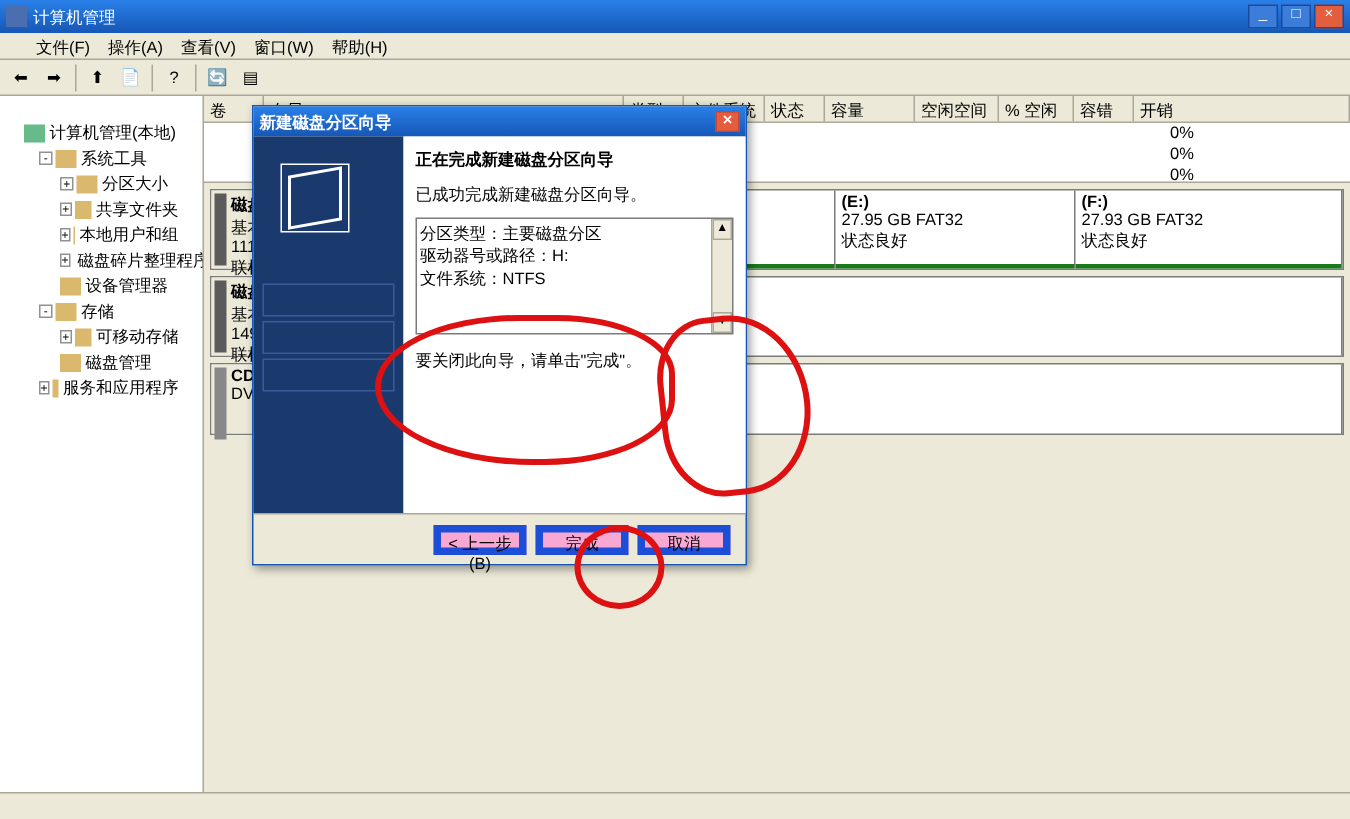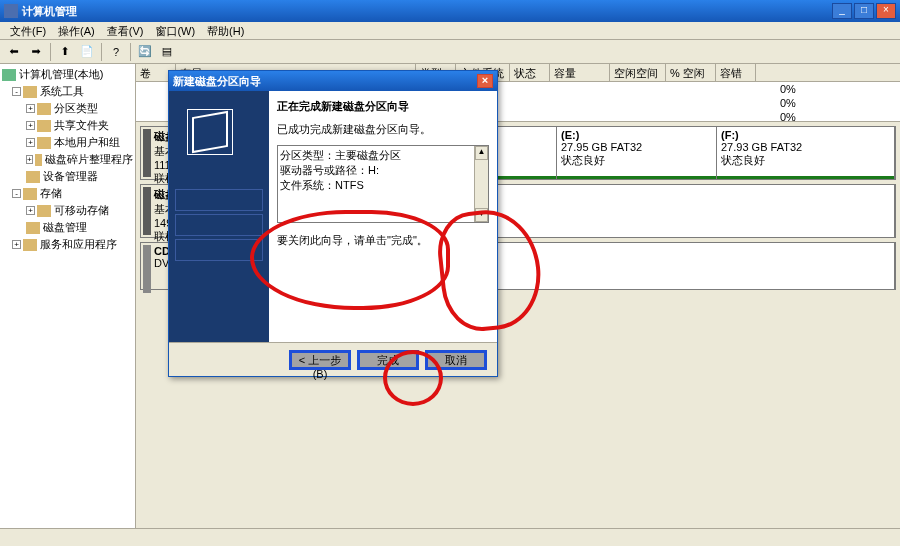--- a/index.html
+++ b/index.html
@@ -1,29 +1,29 @@
 <!DOCTYPE html>
 <html><head>
 <meta charset="utf-8">
 <style>
 *{margin:0;padding:0;box-sizing:border-box;font-family:"SimSun","宋体",sans-serif;font-size:11px}
 body{background:#ece9d8;width:900px;height:546px;overflow:hidden;position:relative}
 .titlebar{height:22px;background:linear-gradient(to bottom,#2a80e8,#1557b6);color:#fff;display:flex;align-items:center;padding:0 4px}
 .titlebar .t-icon{width:14px;height:14px;background:#4b6eaf;margin-right:4px;display:inline-block}
-.titlebar .t-txt{font-weight:bold;flex:1}
+.titlebar .t-txt{font-weight:normal;flex:1}
 .winbtns{display:flex;gap:2px}
 .winbtn{width:20px;height:16px;background:#3b7dd8;border:1px solid #1a4a9e;color:#fff;text-align:center;line-height:12px;font-size:10px;cursor:pointer}
 .winbtn.close{background:#e35e3f}
-.menubar{height:18px;background:#ece9d8;border-bottom:1px solid #aca899;display:flex;padding:0 4px}
+.menubar{height:18px;background:#ece9d8;border-bottom:1px solid #aca899;display:flex;padding:0 18px}
 .menubar span{padding:2px 6px;cursor:pointer}
 .toolbar{height:24px;background:#ece9d8;border-bottom:1px solid #aca899;display:flex;align-items:center;padding:2px 4px;gap:2px}
 .tbtn{width:20px;height:20px;border:1px solid transparent;display:inline-flex;align-items:center;justify-content:center;cursor:pointer}
 .sep{width:1px;height:18px;background:#aca899;margin:0 2px}
 .main{display:flex;height:calc(100% - 64px)}
-.tree{width:136px;border-right:1px solid #aca899;background:#fff;padding:2px;overflow:hidden}
+.tree{width:136px;border-right:1px solid #aca899;background:#fff;padding:16px;overflow:hidden}
 .tree-item{display:flex;align-items:center;padding:1px 0;white-space:nowrap}
 .tree-item.l1{padding-left:10px}
 .tree-item.l2{padding-left:24px}
 .tree-item .exp{width:9px;height:9px;border:1px solid #919191;background:#fff;text-align:center;line-height:7px;font-size:8px;margin-right:2px}
 .tree-item .ticon{width:14px;height:12px;background:#dab86e;margin-right:3px;display:inline-block}
 .content{flex:1;display:flex;flex-direction:column;background:#fff}
 .colhead{height:18px;background:#ece9d8;border-bottom:1px solid #aca899;display:flex}
 .colhead span{border-right:1px solid #aca899;padding:2px 4px}
 .datarows{height:40px;border-bottom:1px solid #aca899}
 .datarow{display:flex;padding:1px 4px}
@@ -44,21 +44,21 @@
 .wside .wicon{position:absolute;top:18px;left:18px;width:46px;height:46px;border:1px solid #fff}
 .wside .wicon::before{content:"";position:absolute;inset:4px;border:2px solid #fff;transform:skewY(-10deg)}
 .wside .boxes{position:absolute;top:98px;left:6px;right:6px;bottom:6px}
 .wside .boxes div{border:1px solid #3a5a9e;height:22px;margin-bottom:3px}
 .wmain{flex:1;background:#fff;padding:8px;font-size:11px;position:relative}
 .wmain .heading{font-weight:bold;margin-bottom:8px}
 .summarybox{border:1px solid #7b7b7b;height:78px;padding:2px;font-size:10px;overflow:hidden;position:relative;background:#fff}
 .summarybox .sb-scroll{position:absolute;right:0;top:0;bottom:0;width:14px;background:#ece9d8;border-left:1px solid #aca899}
 .sb-arrow{height:14px;background:#ece9d8;border:1px solid #aca899;text-align:center;font-size:8px;line-height:10px}
 .wfoot{height:34px;border-top:1px solid #aca899;display:flex;align-items:center;justify-content:flex-end;padding:0 10px;gap:6px}
-.wfoot button{width:62px;height:20px;border:3px solid #1d4ed8;background:#a3a3a3;cursor:pointer;font-size:11px}
+.wfoot button{width:62px;height:20px;border:5px solid #1d4ed8;background:#f9a8d4;cursor:pointer;font-size:11px}
 
 .anno1{position:absolute;left:440px;top:210px;width:100px;height:120px;border:4px solid #d11;border-radius:40% 60% 55% 45%;transform:rotate(-6deg);z-index:20;pointer-events:none}
 .anno1b{position:absolute;left:250px;top:210px;width:200px;height:100px;border:4px solid #d11;border-radius:55% 45% 50% 60%;z-index:20;pointer-events:none}
 .anno2{position:absolute;left:383px;top:350px;width:60px;height:56px;border:4px solid #d11;border-radius:50%;z-index:20;pointer-events:none}
 .statusbar{position:absolute;bottom:0;left:0;right:0;height:18px;background:#ece9d8;border-top:1px solid #aca899}
 </style>
 </head>
 <body>
 
 <div class="titlebar">
@@ -100,21 +100,21 @@
         <span>计算机管理(本地)</span>
       </div>
     <div class="tree-item l1">
         <span class="exp">-</span>
         <span class="ticon"></span>
         <span>系统工具</span>
       </div>
     <div class="tree-item l2">
         <span class="exp">+</span>
         <span class="ticon"></span>
-        <span>分区类型</span>
+        <span>分区大小</span>
       </div>
     <div class="tree-item l2">
         <span class="exp">+</span>
         <span class="ticon"></span>
         <span>共享文件夹</span>
       </div>
     <div class="tree-item l2">
         <span class="exp">+</span>
         <span class="ticon"></span>
         <span>本地用户和组</span>
@@ -153,20 +153,21 @@
     <div class="colhead">
       <span style="width:40px">卷</span>
       <span style="width:240px">布局</span>
       <span style="width:40px">类型</span>
       <span style="width:54px">文件系统</span>
       <span style="width:40px">状态</span>
       <span style="width:60px">容量</span>
       <span style="width:56px">空闲空间</span>
       <span style="width:50px">% 空闲</span>
       <span style="width:40px">容错</span>
+      <span style="flex:1">开销</span>
     </div>
     <div class="datarows">
       <div class="datarow">
           <span style="margin-left:640px">0%</span>
         </div>
       <div class="datarow">
           <span style="margin-left:640px">0%</span>
         </div>
       <div class="datarow">
           <span style="margin-left:640px">0%</span>

